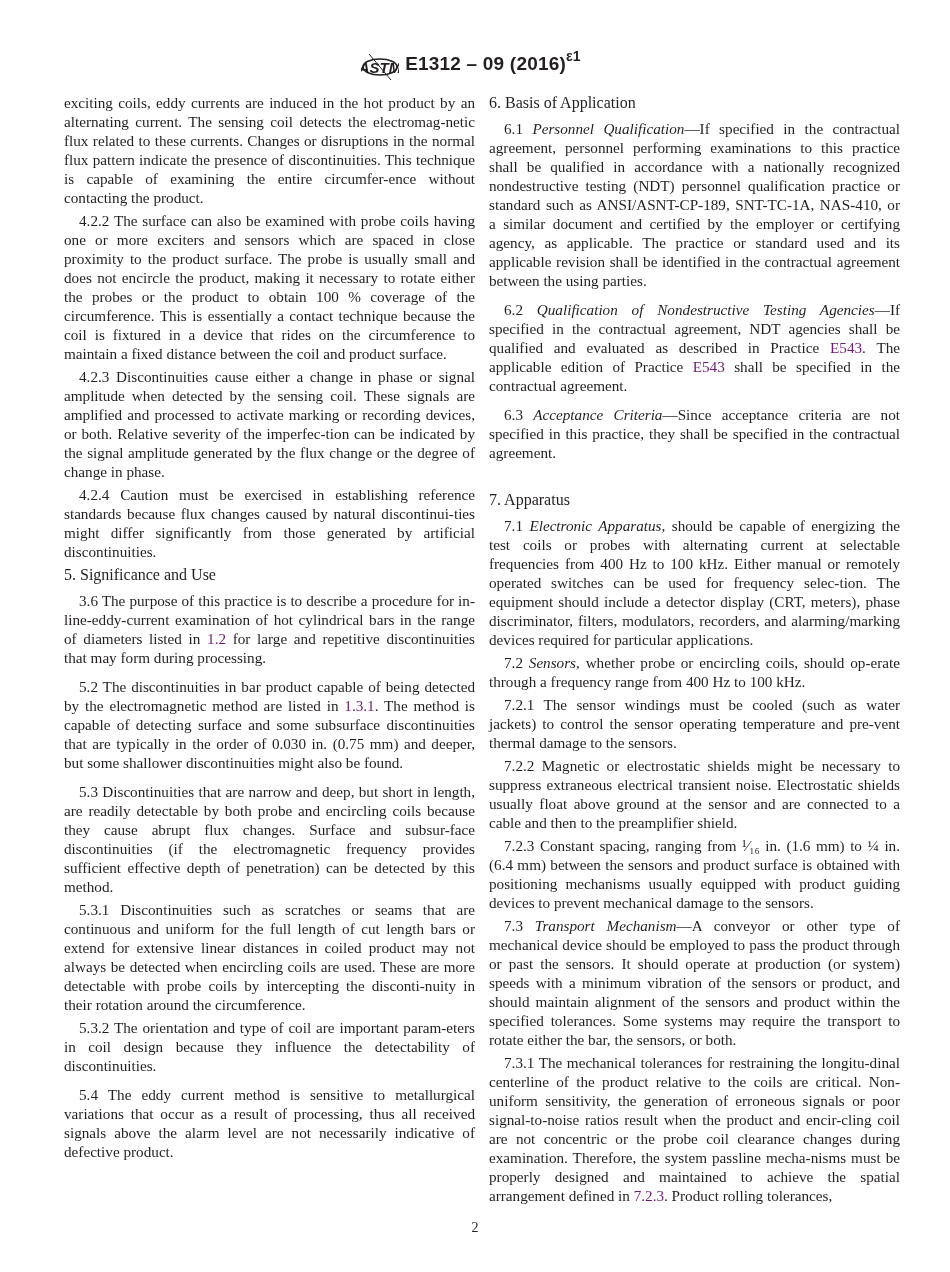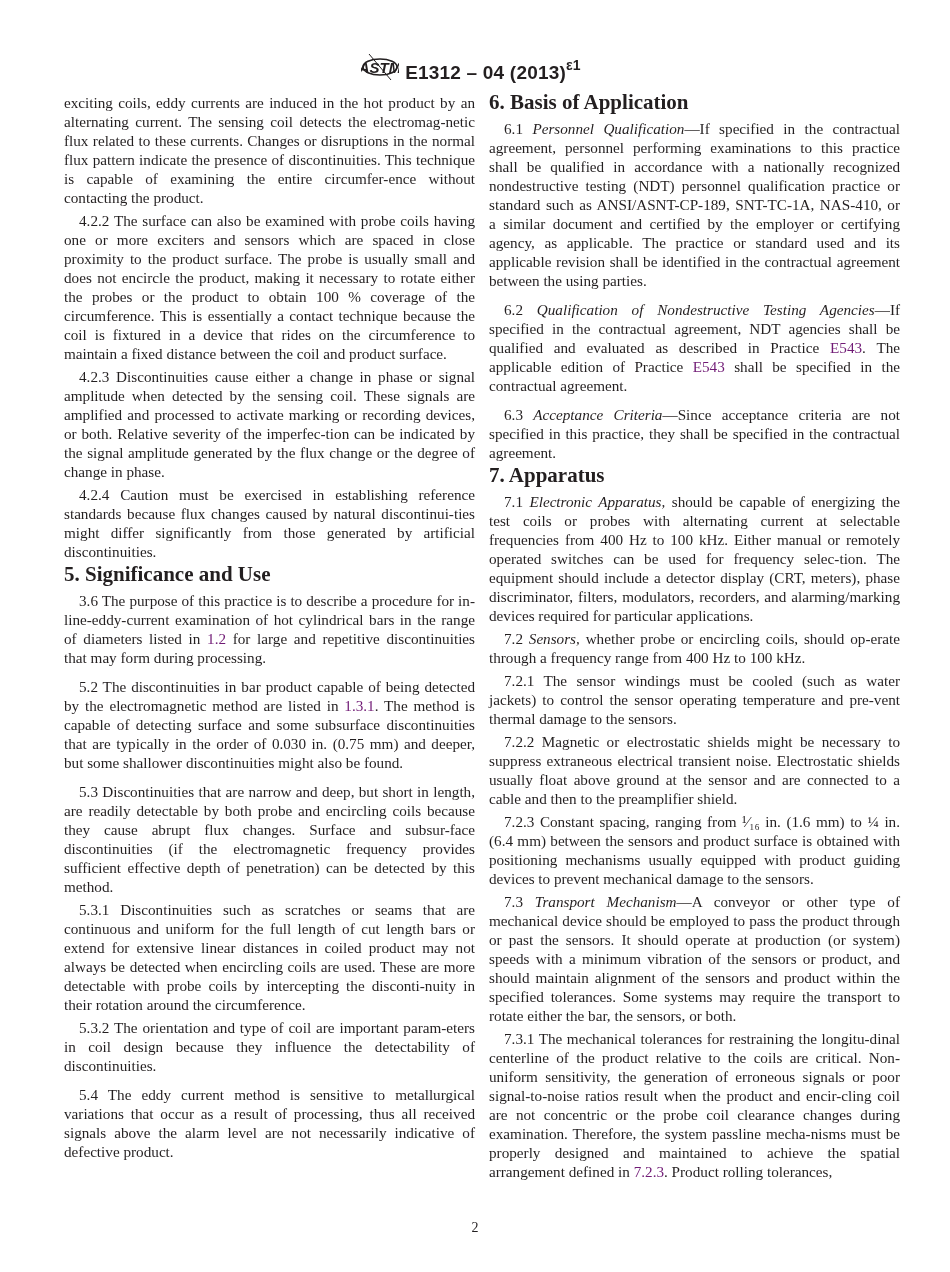--- a/index.html
+++ b/index.html
@@ -3,42 +3,42 @@
   <meta charset="utf-8">
   <style>
     html, body { margin: 0; padding: 0; background: #ffffff; }
     body {
       width: 950px; height: 1272px; position: relative; overflow: hidden;
       font-family: "Liberation Serif", "DejaVu Serif", serif;
       color: #231f20;
     }
     .header {
       position: absolute; top: 50px; left: 0; width: 942px;
-      display: flex; justify-content: center; align-items: flex-end;
+      display: flex; justify-content: center; align-items: flex-start;
     }
     .logo {
       width: 38px; height: 34px; margin-right: 6px; position: relative;
     }
     .doc-id {
       font-family: "Liberation Sans", "DejaVu Sans", sans-serif;
       font-weight: bold; font-size: 19px; color: #231f20; letter-spacing: 0.2px;
     }
     .doc-id sup { font-size: 14px; position: relative; top: -2px; }
     .col {
       position: absolute; top: 93px; width: 411px;
       font-size: 15.2px; line-height: 19px; text-align: justify;
       hyphens: manual;
     }
     .col-left { left: 64px; }
     .col-right { left: 489px; }
     .p { margin: 0 0 4px 0; text-indent: 0; }
     .p.indent { text-indent: 15px; }
     .p.gap { margin-bottom: 10px; }
     .h {
-      font-weight: bold; font-size: 21px; margin: 14px 0 7px 0;
+      font-weight: normal; font-size: 16px; margin: 14px 0 7px 0;
     }
     .h.first { margin-top: 0; }
     .it { font-style: italic; margin-top: 26px; }
     .link { color: #701a75; }
     .page-num {
       position: absolute; top: 1220px; left: 0; width: 950px; text-align: center;
       font-size: 14px; color: #231f20;
     }
   </style>
 </head>
@@ -46,21 +46,21 @@
 
 <div class="header">
   <div class="logo">
     <svg width="38" height="34" viewBox="0 0 38 34">
       <ellipse cx="19" cy="17" rx="17" ry="8" fill="none" stroke="#231f20" stroke-width="1.6"></ellipse>
       <text x="19" y="23" text-anchor="middle" font-family="Liberation Sans, sans-serif" font-size="15" font-weight="bold" fill="#231f20" font-style="italic">ASTM</text>
       <line x1="8" y1="4" x2="30" y2="30" stroke="#231f20" stroke-width="1"></line>
     </svg>
   </div>
   <div class="doc-id">
-    <span>E1312 – 04 (2013)</span><sup>ε1</sup>
+    <span>E1312 – 09 (2016)</span><sup>ε1</sup>
   </div>
 </div>
 
 <div class="col col-left">
   <p class="p">exciting coils, eddy currents are induced in the hot product by an alternating current. The sensing coil detects the electromag-netic flux related to these currents. Changes or disruptions in the normal flux pattern indicate the presence of discontinuities. This technique is capable of examining the entire circumfer-ence without contacting the product.</p>
   <p class="p indent">4.2.2 The surface can also be examined with probe coils having one or more exciters and sensors which are spaced in close proximity to the product surface. The probe is usually small and does not encircle the product, making it necessary to rotate either the probes or the product to obtain 100 % coverage of the circumference. This is essentially a contact technique because the coil is fixtured in a device that rides on the circumference to maintain a fixed distance between the coil and product surface.</p>
   <p class="p indent">4.2.3 Discontinuities cause either a change in phase or signal amplitude when detected by the sensing coil. These signals are amplified and processed to activate marking or recording devices, or both. Relative severity of the imperfec-tion can be indicated by the signal amplitude generated by the flux change or the degree of change in phase.</p>
   <p class="p indent">4.2.4 Caution must be exercised in establishing reference standards because flux changes caused by natural discontinui-ties might differ significantly from those generated by artificial discontinuities.</p>
 
   <div class="h" style="margin-top:4px;">5.  Significance and Use</div>
@@ -83,21 +83,21 @@
   <p class="p indent gap">
     <span>6.1 </span><span class="it">Personnel Qualification</span><span>—If specified in the contractual agreement, personnel performing examinations to this practice shall be qualified in accordance with a nationally recognized nondestructive testing (NDT) personnel qualification practice or standard such as ANSI/ASNT-CP-189, SNT-TC-1A, NAS-410, or a similar document and certified by the employer or certifying agency, as applicable. The practice or standard used and its applicable revision shall be identified in the contractual agreement between the using parties.</span>
   </p>
   <p class="p indent gap">
     <span>6.2 </span><span class="it">Qualification of Nondestructive Testing Agencies</span><span>—If specified in the contractual agreement, NDT agencies shall be qualified and evaluated as described in Practice </span><span class="link">E543</span><span>. The applicable edition of Practice </span><span class="link">E543</span><span> shall be specified in the contractual agreement.</span>
   </p>
   <p class="p indent">
     <span>6.3 </span><span class="it">Acceptance Criteria</span><span>—Since acceptance criteria are not specified in this practice, they shall be specified in the contractual agreement.</span>
   </p>
 
-  <div class="h" style="margin-top:4px;">7.  Apparatus</div>
+  <div class="h" style="margin-top:28px;">7.  Apparatus</div>
 
   <p class="p indent">
     <span>7.1 </span><span class="it">Electronic Apparatus,</span><span> should be capable of energizing the test coils or probes with alternating current at selectable frequencies from 400 Hz to 100 kHz. Either manual or remotely operated switches can be used for frequency selec-tion. The equipment should include a detector display (CRT, meters), phase discriminator, filters, modulators, recorders, and alarming/marking devices required for particular applications.</span>
   </p>
   <p class="p indent">
     <span>7.2 </span><span class="it">Sensors,</span><span> whether probe or encircling coils, should op-erate through a frequency range from 400 Hz to 100 kHz.</span>
   </p>
   <p class="p indent">7.2.1 The sensor windings must be cooled (such as water jackets) to control the sensor operating temperature and pre-vent thermal damage to the sensors.</p>
   <p class="p indent">7.2.2 Magnetic or electrostatic shields might be necessary to suppress extraneous electrical transient noise. Electrostatic shields usually float above ground at the sensor and are connected to a cable and then to the preamplifier shield.</p>
   <p class="p indent">7.2.3 Constant spacing, ranging from ¹⁄₁₆ in. (1.6 mm) to ¼ in. (6.4 mm) between the sensors and product surface is obtained with positioning mechanisms usually equipped with product guiding devices to prevent mechanical damage to the sensors.</p>

